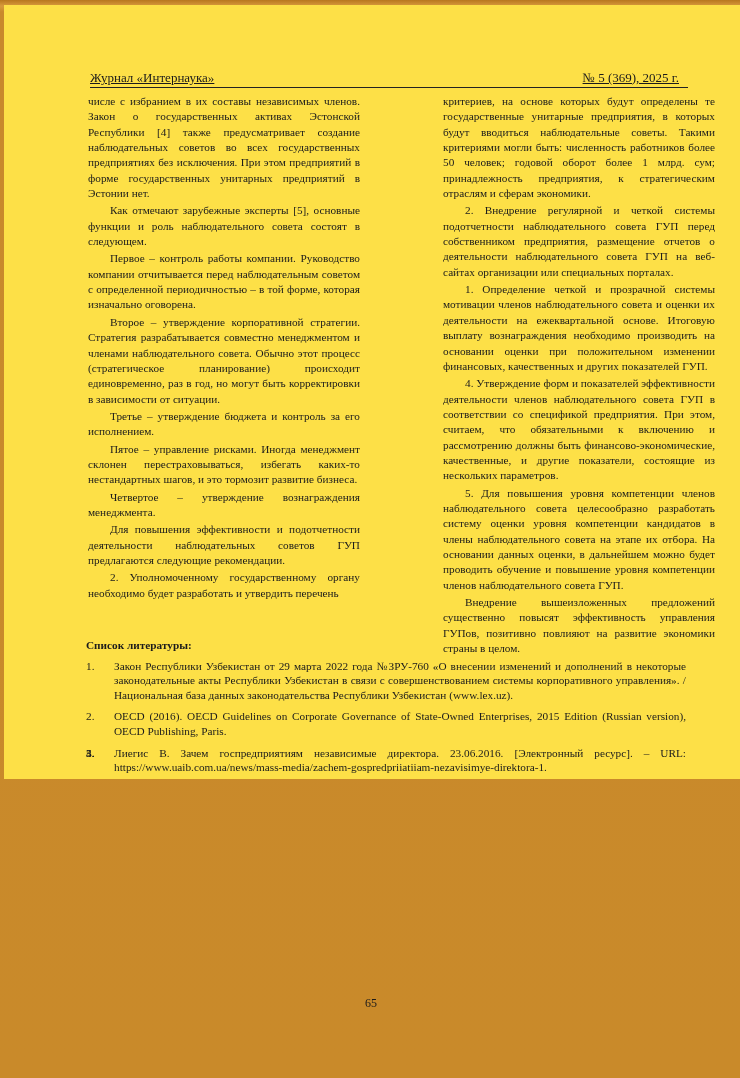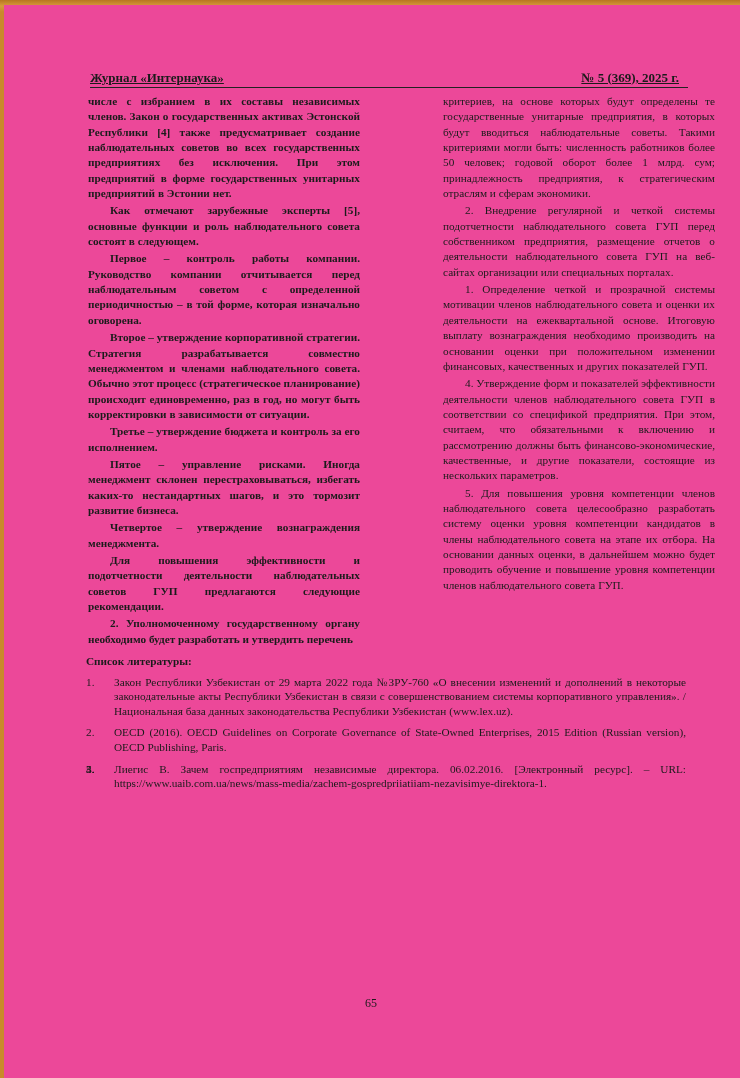--- a/index.html
+++ b/index.html
@@ -5,44 +5,43 @@
   html, body { margin:0; padding:0; }
   body {
     width:740px; height:1078px; overflow:hidden;
     background:#c98a2a;
     background-image: linear-gradient(180deg,#b8771f 0,#d89a3c 6px,#c9892c 12px, #c98a2a 100%);
     position:relative;
     font-family:"Liberation Serif","DejaVu Serif",serif;
     color:#1b1b1b;
   }
   .sheet {
-    position:absolute; left:4px; top:5px; width:736px; height:1073px;
-    background:#ec4899;
-    font-weight:bold;
+    position:absolute; left:4px; top:5px; width:736px; height:774px;
+    background:#fde047;
   }
   .header {
     position:absolute; left:86px; top:64px; width:598px; height:18px;
     border-bottom:1px solid #222;
     font-size:13px;
   }
   .header .journal { position:absolute; left:0; top:1px; text-decoration:underline; }
   .header .issue { position:absolute; right:9px; top:1px; text-decoration:underline; }
   .col {
     position:absolute; top:94px; width:272px;
     font-size:11.25px; line-height:15.35px; text-align:justify;
   }
-  .col.left { left:88px;font-weight:bold; }
+  .col.left { left:88px; }
   .col.right { left:397px;margin-left:46px; }
   .col p { margin:0 0 2px 0; text-indent:22px; }
   .col p.noindent { text-indent:0; }
   .refs {
     position:absolute; left:86px; top:638px; width:600px;
     font-size:11.25px; line-height:14.6px;
   }
-  .refs .ref-title { font-weight:bold; margin-bottom:6px;margin-top:16px; }
+  .refs .ref-title { font-weight:bold; margin-bottom:6px; }
   .refs ol { margin:0; padding:0; list-style:none; }
   .refs li { position:relative; padding-left:28px; margin-bottom:7px; text-align:justify; }
   .refs li .num { position:absolute; left:0; top:0; }
   .page-num {
     position:absolute; left:365px; top:996px; font-size:12px;
   }
 </style>
 </head>
 <body>
 
@@ -64,26 +63,27 @@
   <p>Для повышения эффективности и подотчетности деятельности наблюдательных советов ГУП предлагаются следующие рекомендации.</p>
   <p>2. Уполномоченному государственному органу необходимо будет разработать и утвердить перечень</p>
 </div>
 
 <div class="col right">
   <p class="noindent">критериев, на основе которых будут определены те государственные унитарные предприятия, в которых будут вводиться наблюдательные советы. Такими критериями могли быть: численность работников более 50 человек; годовой оборот более 1 млрд. сум; принадлежность предприятия, к стратегическим отраслям и сферам экономики.</p>
   <p>2. Внедрение регулярной и четкой системы подотчетности наблюдательного совета ГУП перед собственником предприятия, размещение отчетов о деятельности наблюдательного совета ГУП на веб-сайтах организации или специальных порталах.</p>
   <p>1. Определение четкой и прозрачной системы мотивации членов наблюдательного совета и оценки их деятельности на ежеквартальной основе. Итоговую выплату вознаграждения необходимо производить на основании оценки при положительном изменении финансовых, качественных и других показателей ГУП.</p>
   <p>4. Утверждение форм и показателей эффективности деятельности членов наблюдательного совета ГУП в соответствии со спецификой предприятия. При этом, считаем, что обязательными к включению и рассмотрению должны быть финансово-экономические, качественные, и другие показатели, состоящие из нескольких параметров.</p>
   <p>5. Для повышения уровня компетенции членов наблюдательного совета целесообразно разработать систему оценки уровня компетенции кандидатов в члены наблюдательного совета на этапе их отбора. На основании данных оценки, в дальнейшем можно будет проводить обучение и повышение уровня компетенции членов наблюдательного совета ГУП.</p>
+  <p>Внедрение вышеизложенных предложений существенно повысят эффективность управления ГУПов, позитивно повлияют на развитие экономики страны в целом.</p>
 </div>
 
 <div class="refs">
   <div class="ref-title">Список литературы:</div>
   <ol>
     <li><span class="num">1.</span><span>Закон Республики Узбекистан от 29 марта 2022 года №ЗРУ-760 «О внесении изменений и дополнений в некоторые законодательные акты Республики Узбекистан в связи с совершенствованием системы корпоративного управления». / Национальная база данных законодательства Республики Узбекистан (www.lex.uz).</span></li>
     <li><span class="num">2.</span><span>OECD (2016). OECD Guidelines on Corporate Governance of State-Owned Enterprises, 2015 Edition (Russian version), OECD Publishing, Paris.</span></li>
     <li><span class="num">3.</span></li>
     <li><span class="num">4.</span></li>
-    <li><span class="num">5.</span><span>Лиегис В. Зачем госпредприятиям независимые директора. 06.02.2016. [Электронный ресурс]. – URL: https://www.uaib.com.ua/news/mass-media/zachem-gospredpriiatiiam-nezavisimye-direktora-1.</span></li>
+    <li><span class="num">5.</span><span>Лиегис В. Зачем госпредприятиям независимые директора. 23.06.2016. [Электронный ресурс]. – URL: https://www.uaib.com.ua/news/mass-media/zachem-gospredpriiatiiam-nezavisimye-direktora-1.</span></li>
   </ol>
 </div>
 
 <div class="page-num">65</div>
 
 </body></html>

